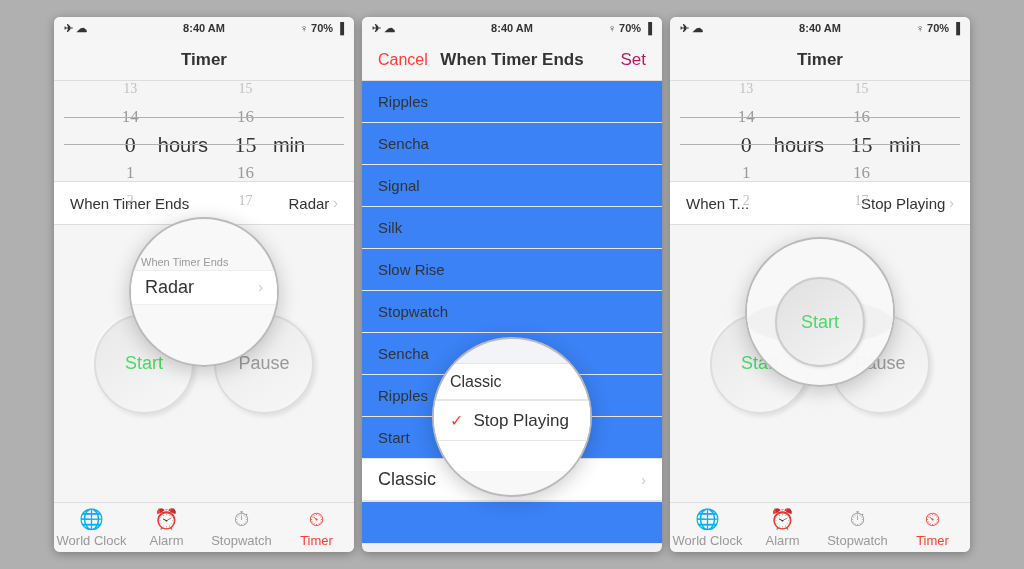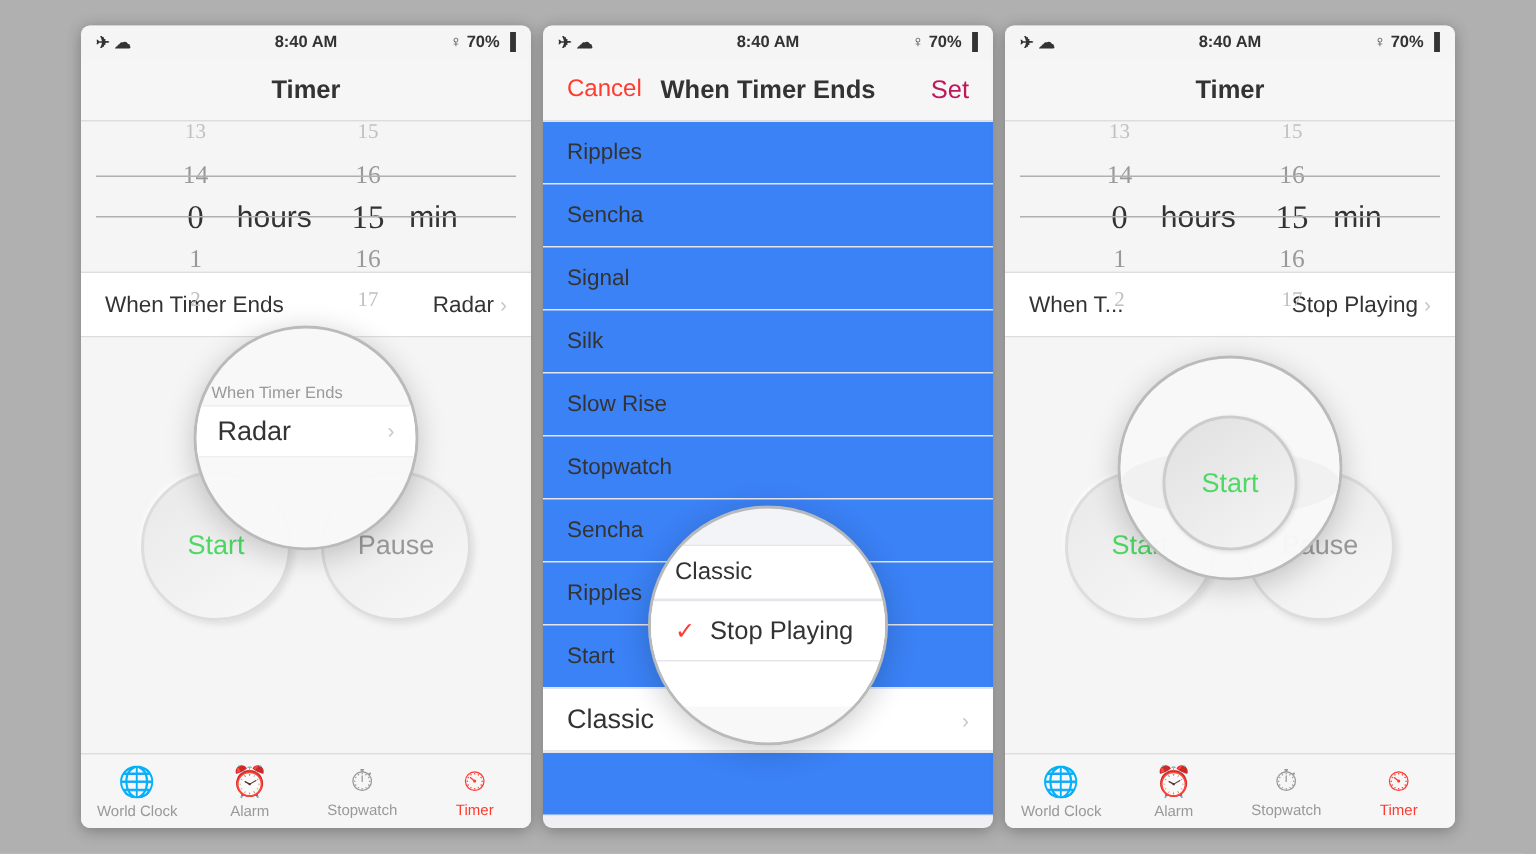--- a/index.html
+++ b/index.html
@@ -148,21 +148,21 @@
       gap: 2px;
       cursor: pointer;
       flex: 1;
     }
     .tab-icon {
       font-size: 20px;
       color: #999;
     }
     .tab-icon.active { color: #ff3b30; }
     .tab-label {
-      font-size: 10px;
+      font-size: 13px;
       color: #999;
     }
     .tab-label.active { color: #ff3b30; }
     
     .list-screen {
       background: #efeff4;
     }
     .list-section {
       background: #3b82f6;
       margin-top: 0;

